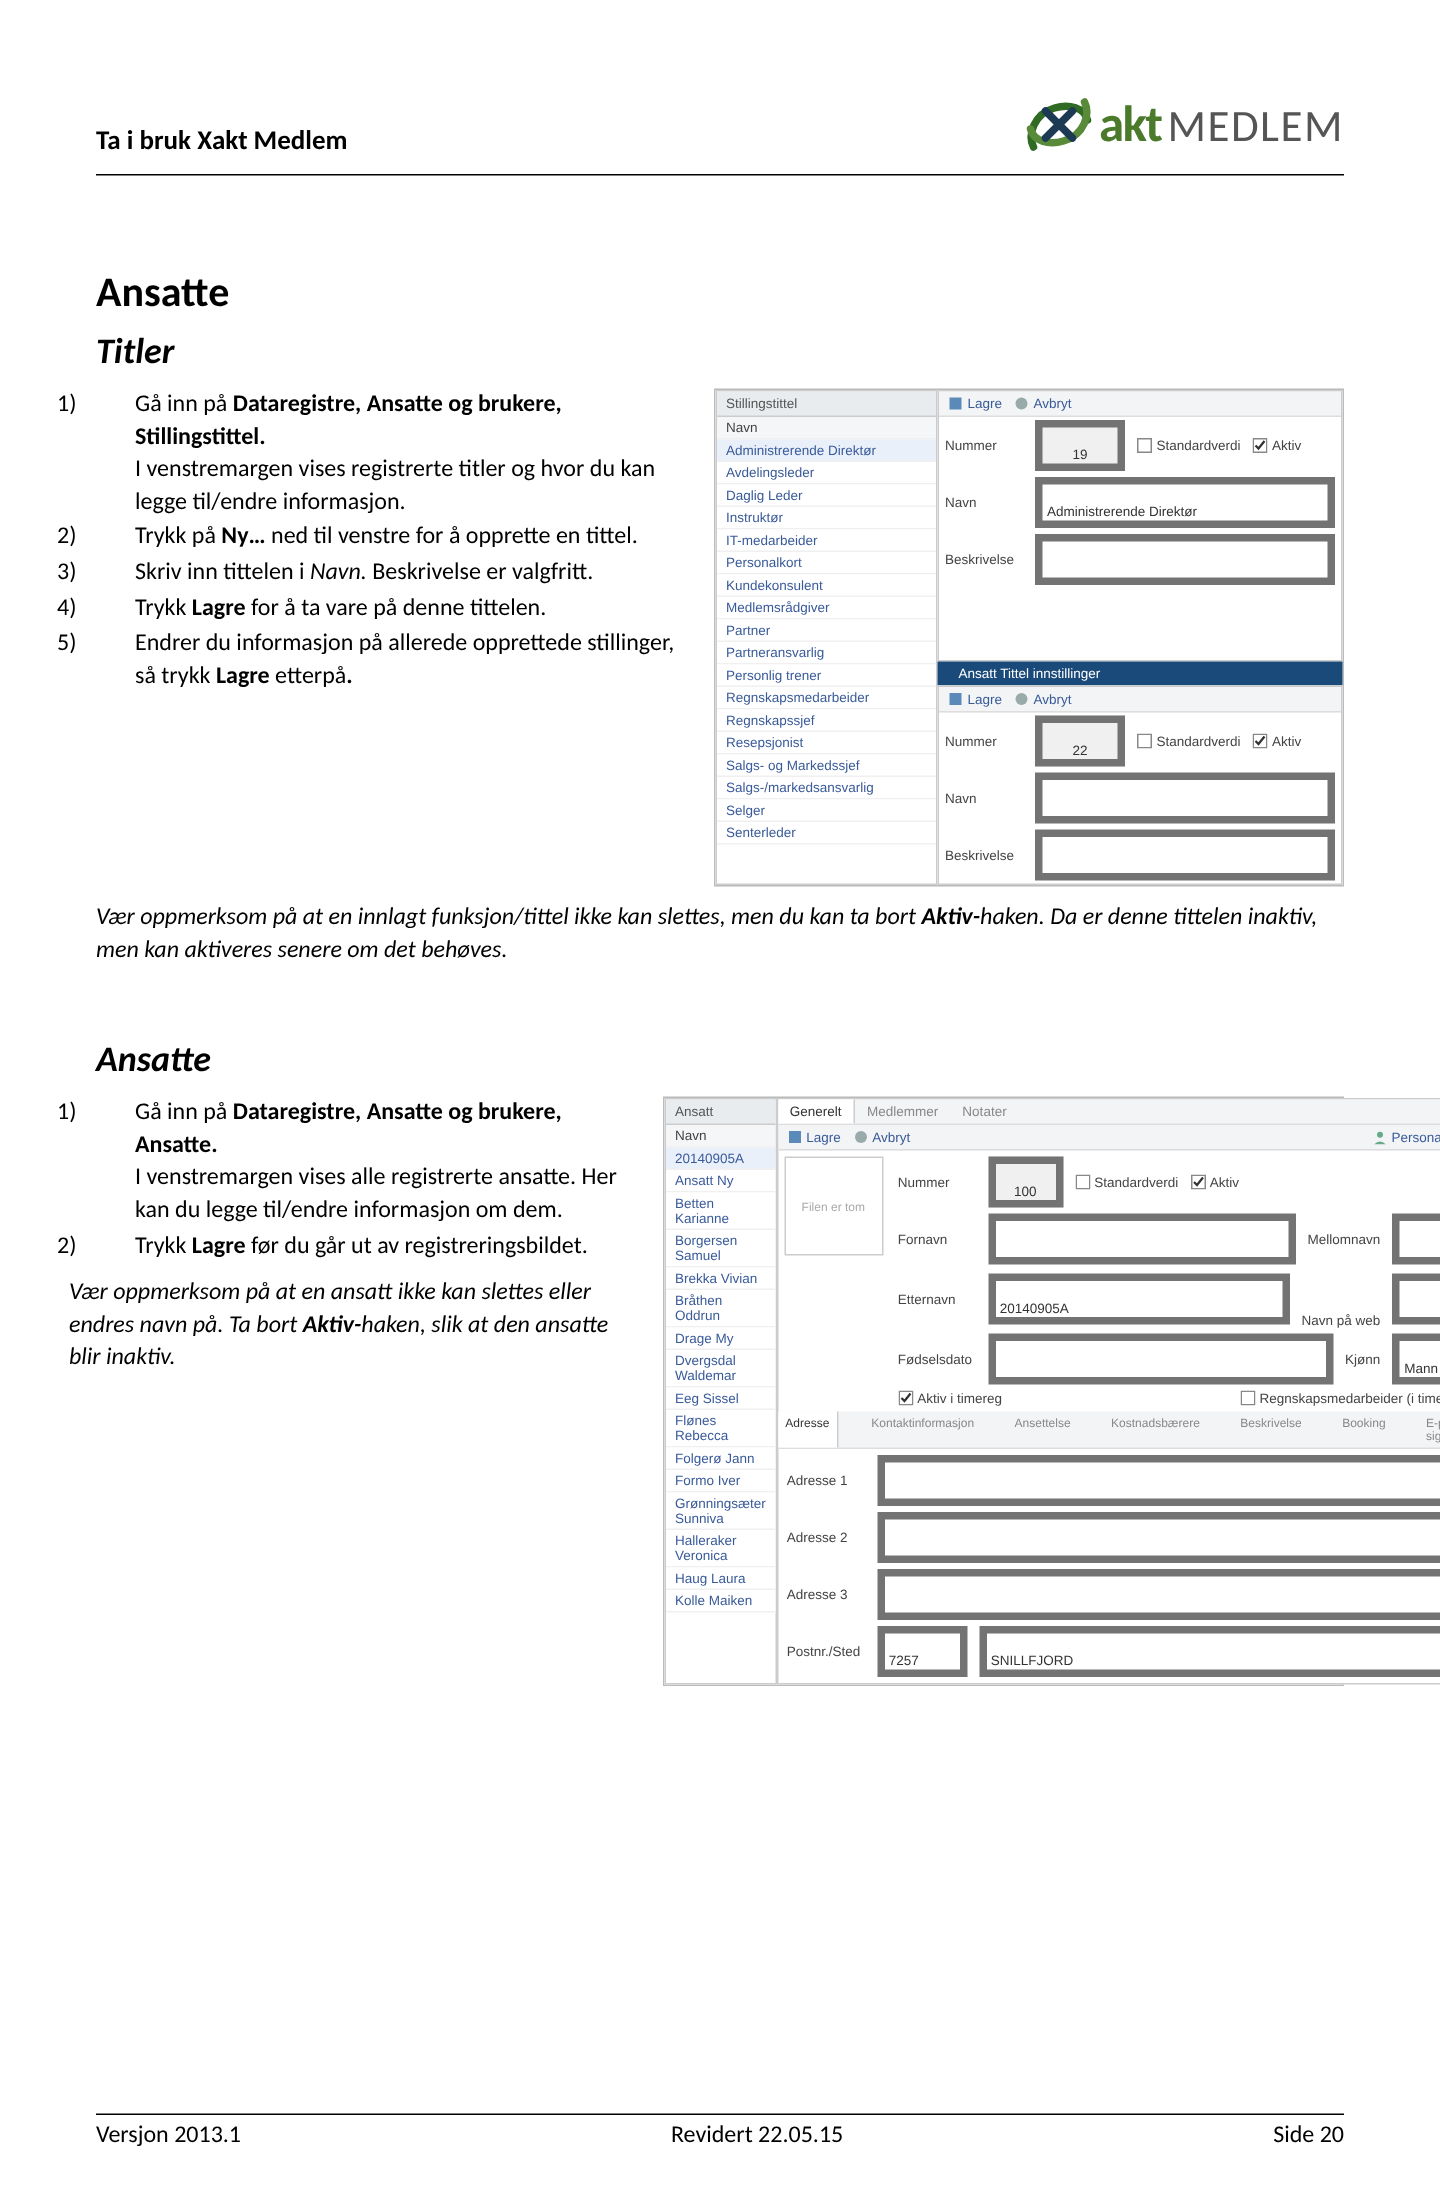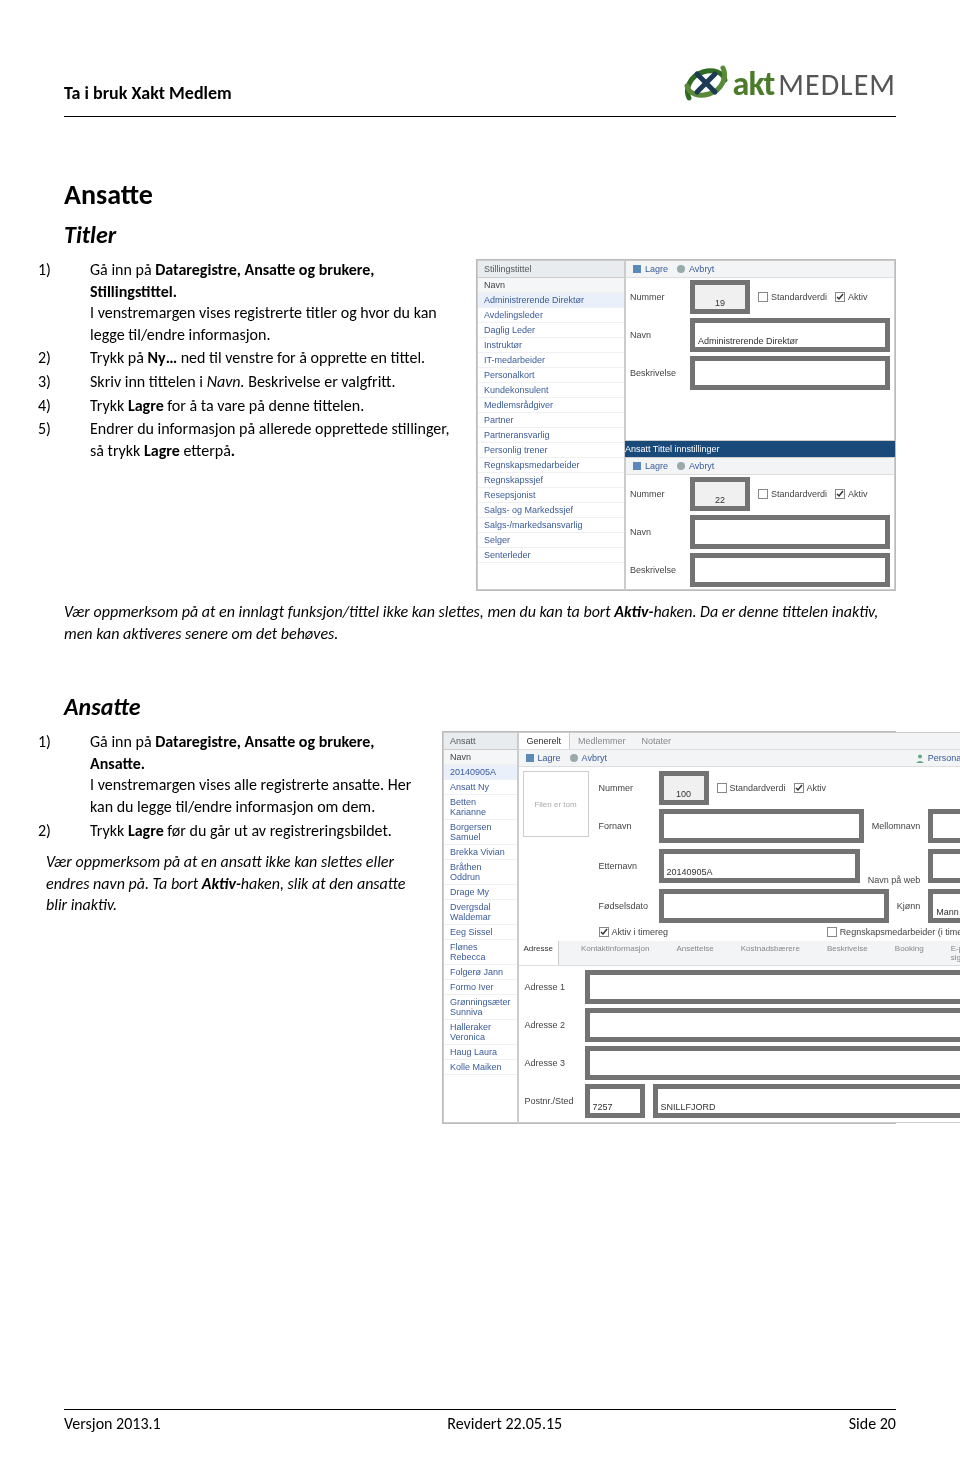--- a/index.html
+++ b/index.html
@@ -61,21 +61,21 @@
   .mock-title { background: #e8ecef; padding: 3px 6px; font-weight: 500; color: #555; border-bottom: 1px solid #ccc; }
   .mock-list-item { padding: 2px 6px; border-bottom: 1px solid #f0f0f0; background: #fff; color: #3a5b9a; }
   .mock-list-item.sub { color: #444; }
   .mock-field-row { display: flex; align-items: center; padding: 2px 4px; gap: 8px; }
   .mock-label { width: 52px; color: #444; }
   .mock-input { flex: 1; background: #fff; border: 5px solid #737373; height: 13px; padding: 12px 3px; line-height: 13px; overflow: hidden; text-overflow: ellipsis; white-space: nowrap; }
   .mock-check { display: inline-flex; align-items: center; gap: 3px; font-size: 9px; color: #444; }
   .mock-check svg { display:block; }
   .mock-toolbar { display: flex; gap: 8px; padding: 3px 6px; background: #f3f4f6; border-bottom: 1px solid #ddd; }
   .mock-tool { display: flex; align-items: center; gap: 3px; color: #3a5b9a; }
-  .mock-bluebar { background: #1a4a7a; color: #fff; padding: 3px 0; font-size: 9px; }
+  .mock-bluebar { background: #1a4a7a; color: #fff; padding: 3px 14px; font-size: 9px; }
   .mock-hl { background: #eaf0fa; }
 
   .footer-row {
     position: absolute;
     left: 64px; right: 64px; bottom: 40px;
     border-top: 1.5px solid #000;
     padding-top: 4px;
     display: flex;
     justify-content: space-between;
     font-size: 16px;

